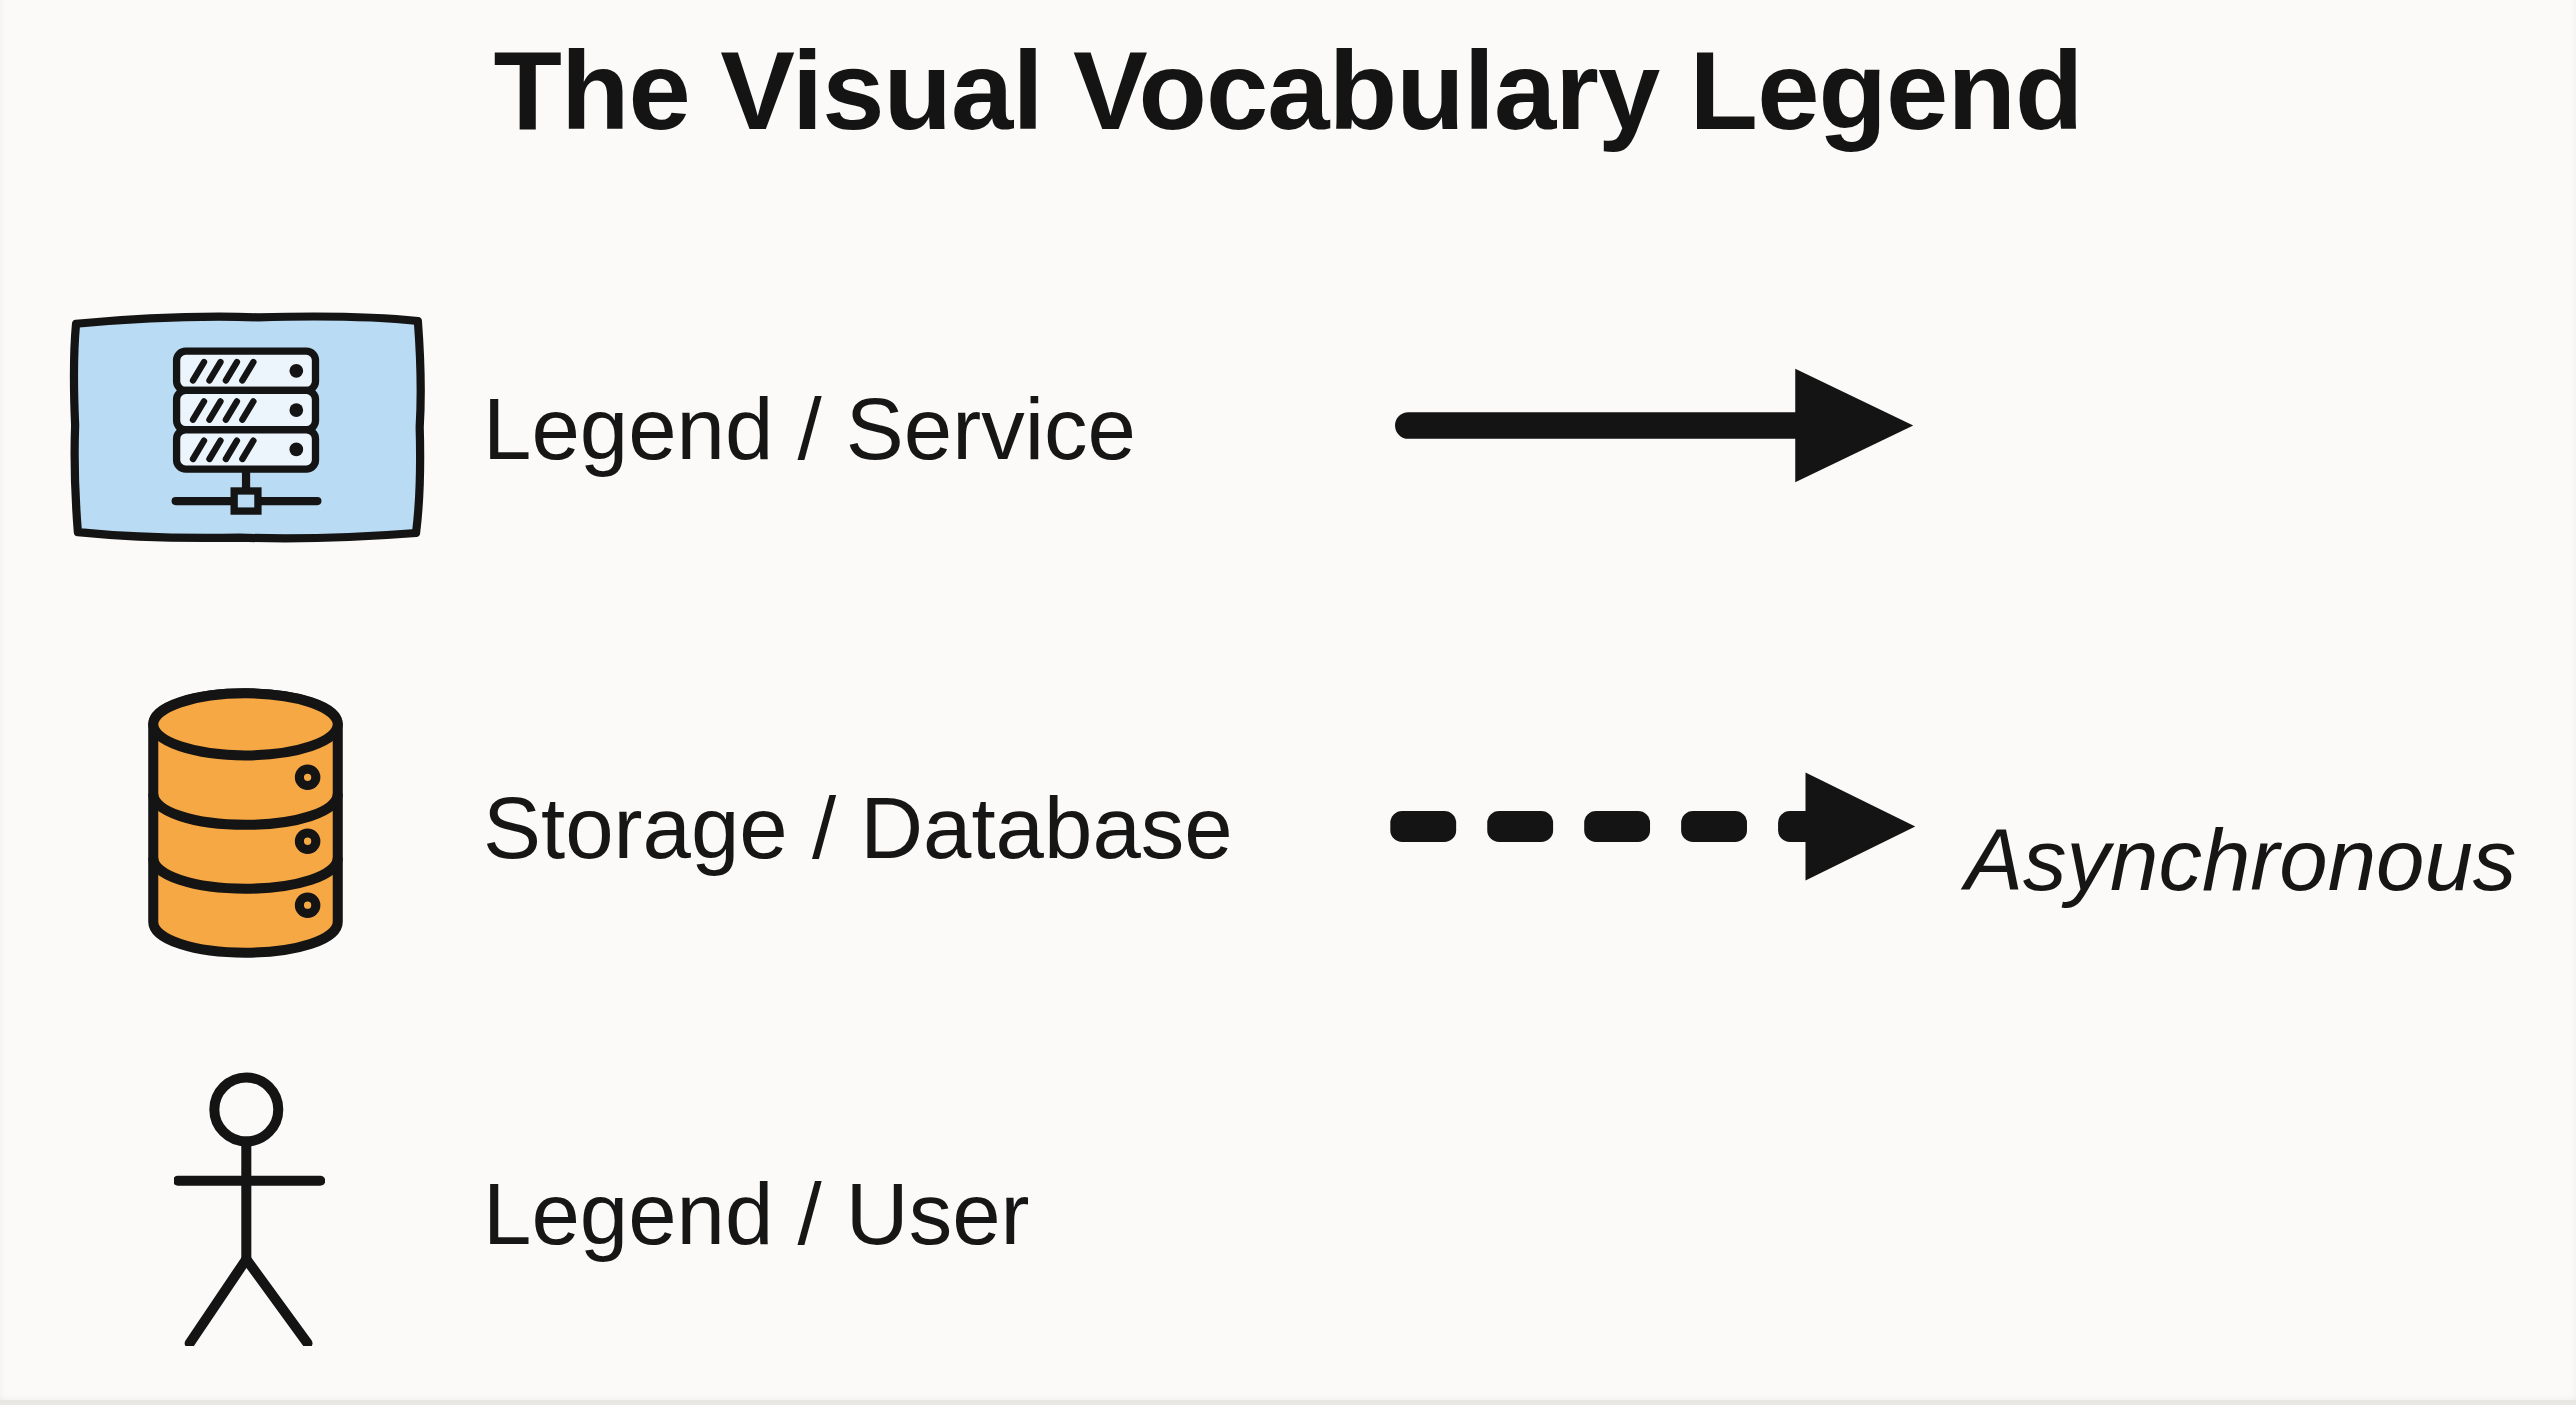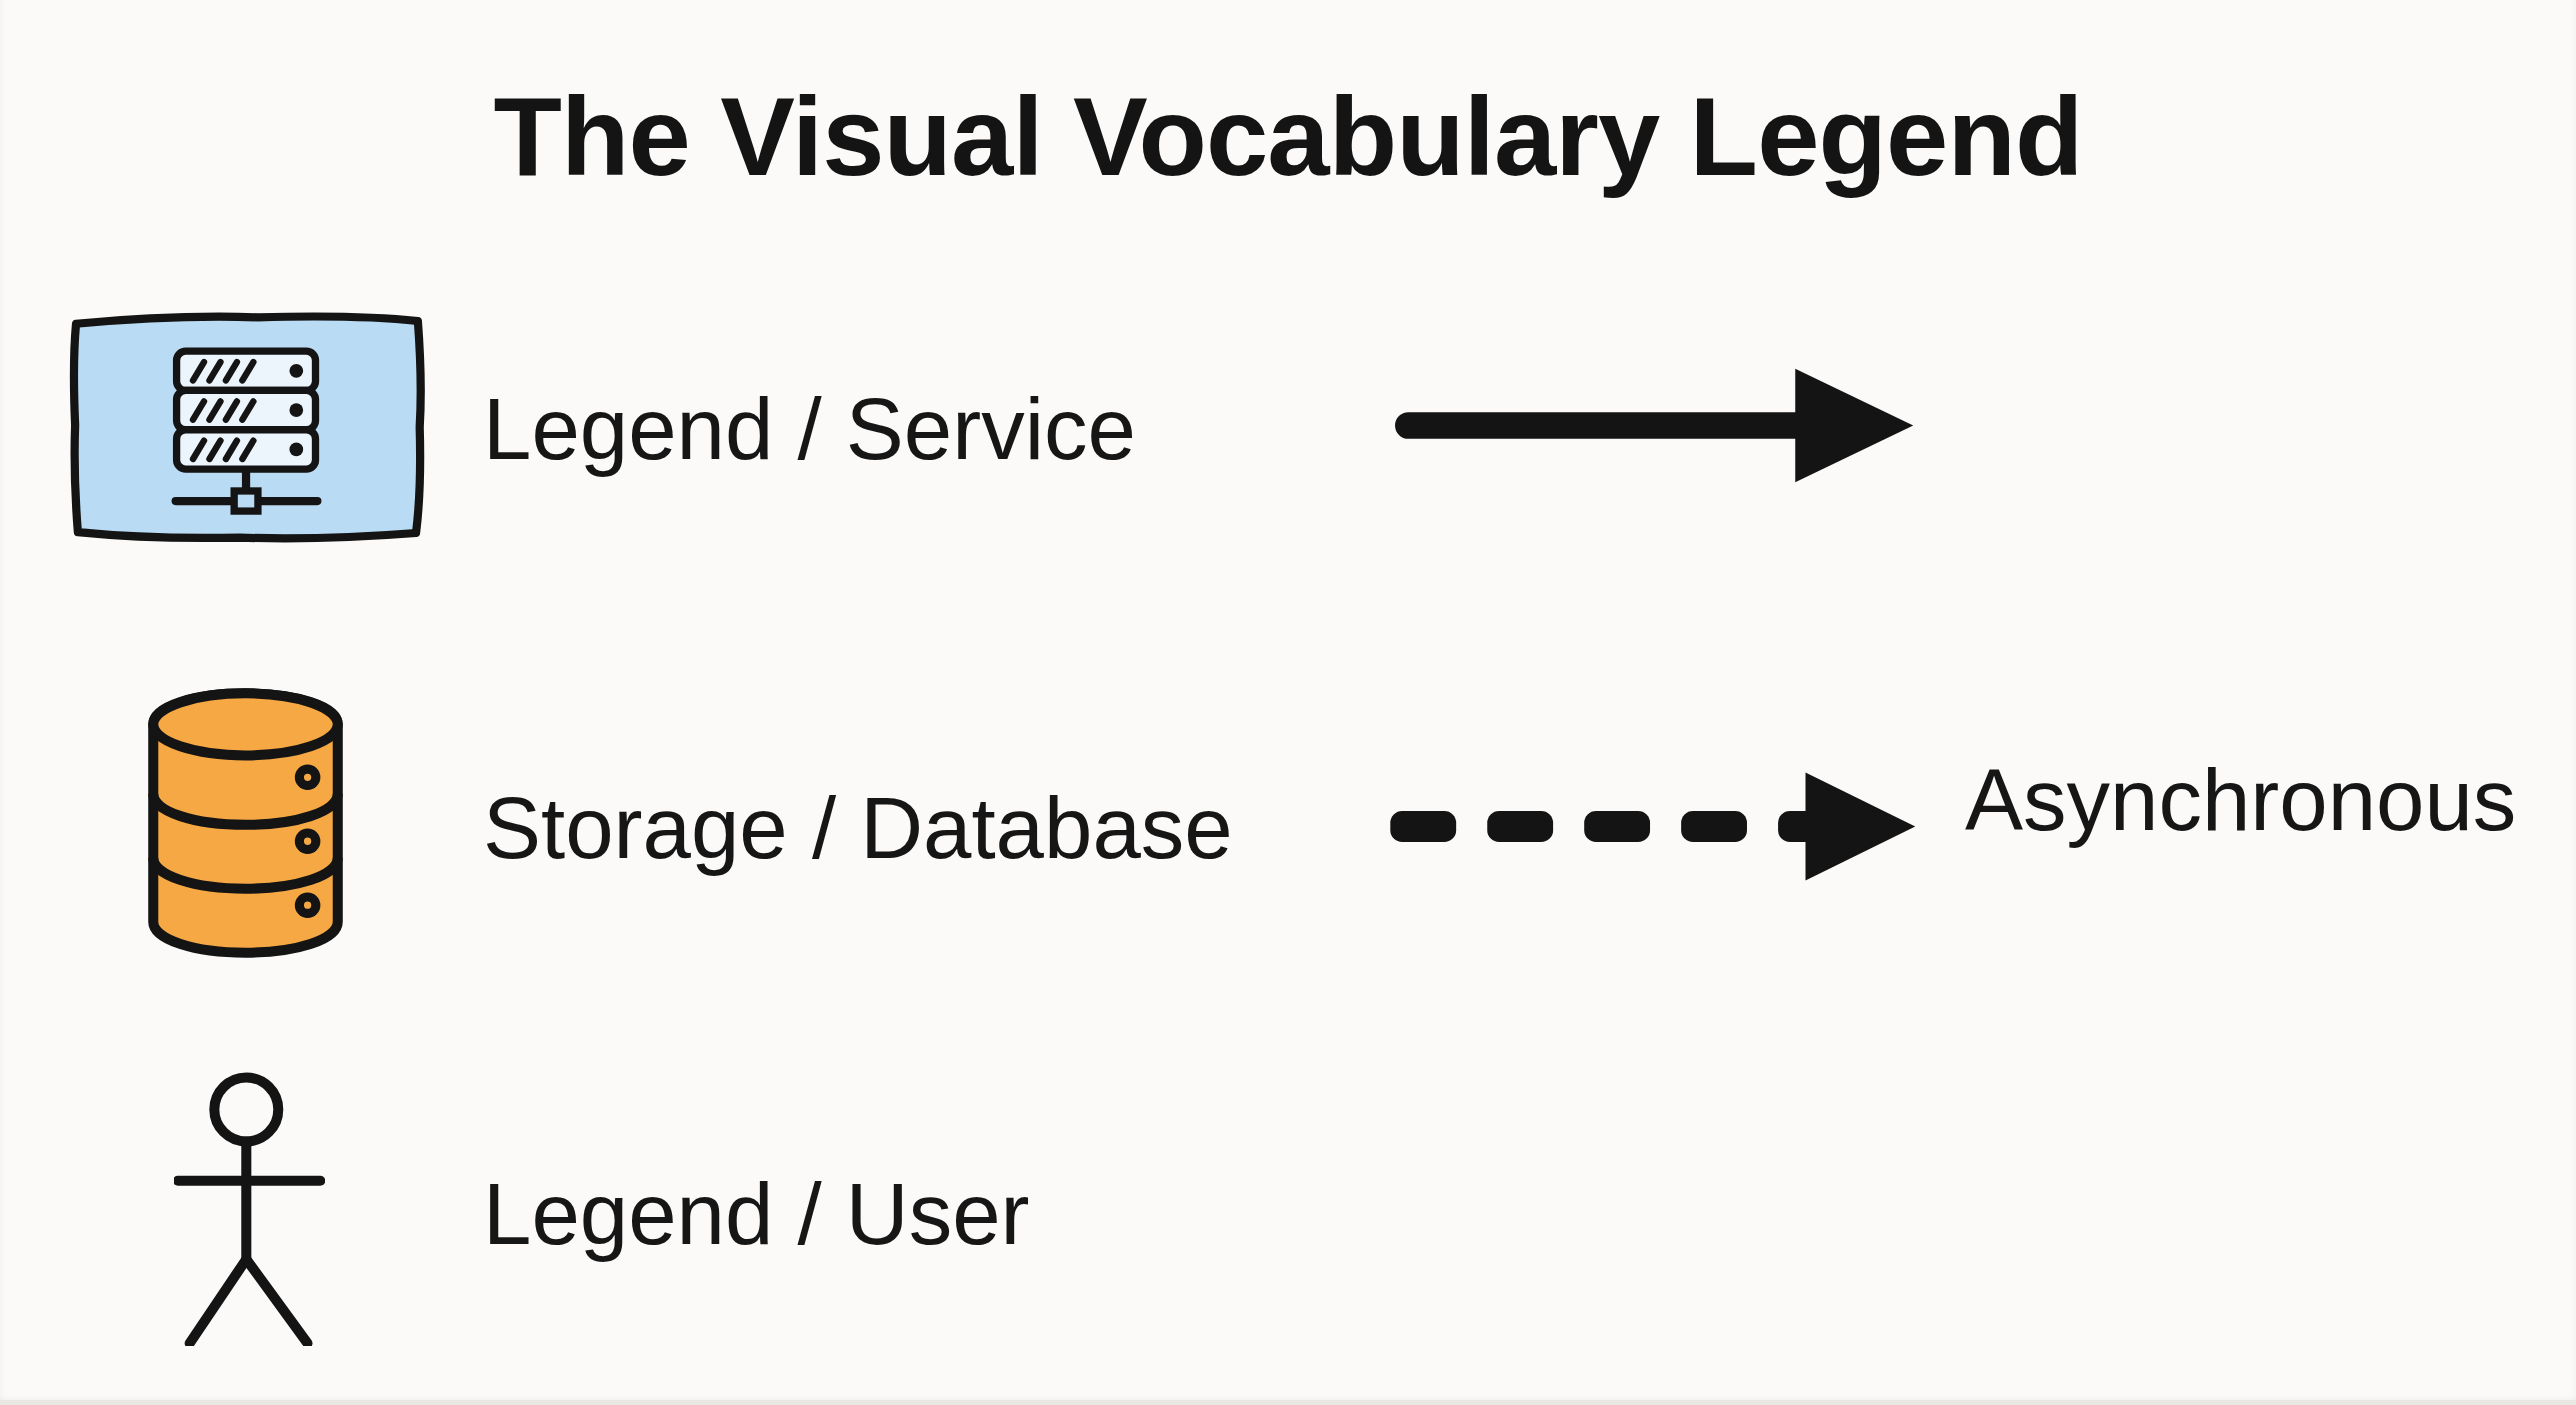--- a/index.html
+++ b/index.html
@@ -19,21 +19,20 @@
     position: absolute;
     top: 22px;
     left: 0;
     width: 100%;
     text-align: center;
     font-size: 112px;
     line-height: 137px;
     font-weight: bold;
     letter-spacing: -0.9px;
     color: #141414;
-    margin-top: 46px;
   }
   .abs { position: absolute; }
   .label-box {
     position: absolute;
     height: 119px;
     display: flex;
     align-items: center;
     font-size: 87px;
     color: #161616;
     white-space: nowrap;
@@ -127,21 +126,21 @@
         <rect x="8" y="48" width="72" height="34" rx="13"></rect>
         <rect x="114" y="48" width="72" height="34" rx="13"></rect>
         <rect x="220" y="48" width="72" height="34" rx="13"></rect>
         <rect x="326" y="48" width="72" height="34" rx="13"></rect>
         <rect x="432" y="48" width="72" height="34" rx="13"></rect>
       </g>
       <polygon points="462,6 582,65 462,124" fill="#141414"></polygon>
     </svg>
   </div>
 
-  <div class="label-box" style="left:1965px; top:740px;">Asynchronous</div>
+  <div class="label-box" style="left:1965px; top:800px;font-style:italic;">Asynchronous</div>
 
   <div class="abs" style="left:174px; top:1072px; width:151px; height:274px;">
     <svg width="151" height="274" viewBox="0 0 165 300">
       <g stroke="#141414" stroke-width="11" fill="none" stroke-linecap="round">
         <circle cx="79" cy="41" r="35"></circle>
         <line x1="79" y1="76" x2="79" y2="205"></line>
         <line x1="4" y1="119" x2="160" y2="119"></line>
         <line x1="79" y1="205" x2="17" y2="297"></line>
         <line x1="79" y1="205" x2="146" y2="297"></line>
       </g>

